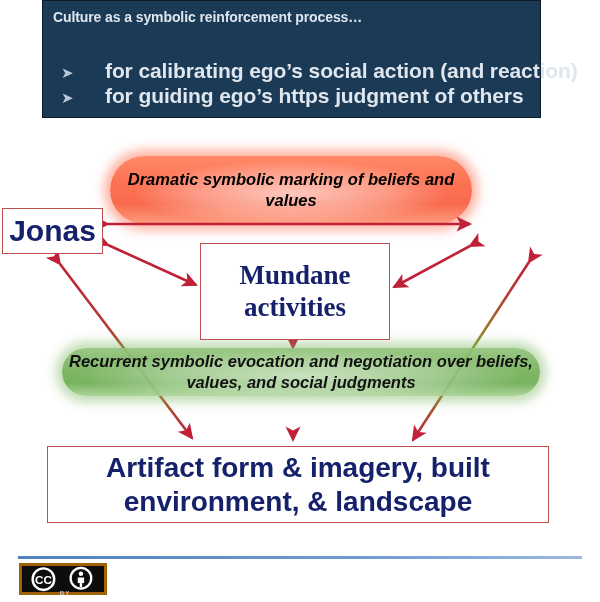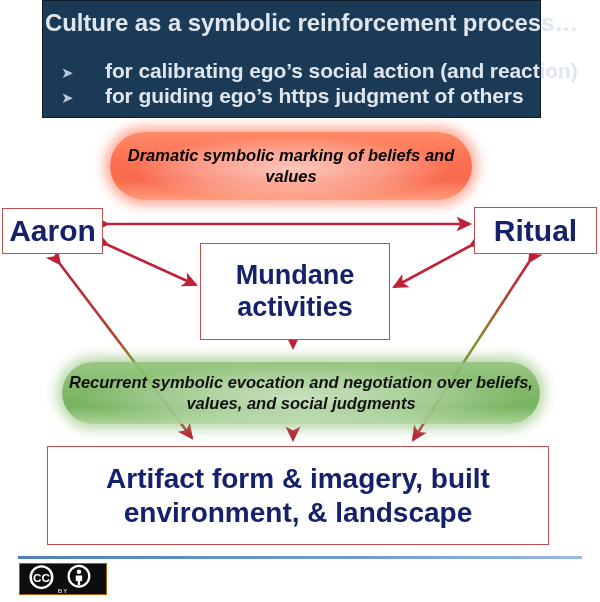--- a/index.html
+++ b/index.html
@@ -25,23 +25,23 @@
     top: 0px;
     width: 499px;
     height: 118px;
     background: #1b3a56;
     border: 1px solid #0d1b28;
     box-sizing: border-box;
     color: #dde5ee;
   }
   .header-title {
     position: absolute;
-    left: 2px;
+    left: 10px;
     top: 8px;
-    font-size: 24px;
+    font-size: 14px;
     font-weight: bold;
     letter-spacing: -0.1px;
     color: #dfe6ee;
     white-space: nowrap;
   }
   .bullet-list {
     position: absolute;
     left: 14px;
     top: 58px;
     width: 470px;
@@ -91,56 +91,57 @@
   #node-ritual {
     left: 474px; top: 207px;
     width: 123px; height: 47px;
     font-size: 30px;
   }
   #node-mundane {
     left: 200px; top: 243px;
     width: 190px; height: 97px;
     font-size: 27px;
     line-height: 1.18;
+    font-family: Liberation Serif, serif;
   }
   #node-artifact {
     left: 47px; top: 446px;
-    width: 502px; height: 99px;
+    width: 502px; height: 77px;
     font-size: 28px;
     line-height: 1.2;
     padding: 0 16px;
   }
 
   
   .callout {
     position: absolute;
     display: flex;
     align-items: center;
     justify-content: center;
     text-align: center;
     font-style: italic;
     font-weight: bold;
     color: #000000;
     box-sizing: border-box;
     z-index: 4;
   }
   #callout-red {
-    left: 110px; top: 132px;
+    left: 110px; top: 156px;
     width: 362px; height: 68px;
     font-size: 16.5px;
     line-height: 1.28;
     border-radius: 34px;
     background:
       radial-gradient(ellipse at 50% 55%, rgba(255,255,255,0.62) 0%, rgba(255,255,255,0.30) 38%, rgba(255,255,255,0.0) 62%),
       linear-gradient(180deg, #ff8a68 0%, #fd7153 40%, #f96a4d 70%, #ff9c7d 100%);
     box-shadow: 0 0 11px 6px rgba(253,113,83,0.55);
   }
   #callout-green {
-    left: 62px; top: 362px;
-    width: 478px; height: 62px;
+    left: 62px; top: 348px;
+    width: 478px; height: 48px;
     font-size: 16.5px;
     line-height: 1.3;
     border-radius: 31px;
     background:
       radial-gradient(ellipse at 50% 58%, rgba(255,255,255,0.60) 0%, rgba(255,255,255,0.30) 40%, rgba(255,255,255,0.0) 66%),
       linear-gradient(180deg, #93c47d 0%, #77b35c 45%, #6dae53 72%, #a8d293 100%);
     box-shadow: 0 0 11px 6px rgba(119,179,92,0.50);
     opacity: 0.93;
   }
 
@@ -165,21 +166,21 @@
     position: absolute;
     left: 18px; top: 556px;
     width: 564px; height: 3px;
     background: linear-gradient(90deg, #4f81bd 0%, #6f9bd1 60%, #9ab9e0 100%);
   }
   .cc-badge {
     position: absolute;
     left: 19px; top: 563px;
     width: 88px; height: 32px;
     background: #0d0d0d;
-    border: 1px solid #a16207;
+    border: 3px solid #a16207;
     box-sizing: border-box;
   }
   .footer-text {
     position: absolute;
     left: 122px; top: 562px;
     width: 470px;
     font-size: 12.5px;
     font-style: italic;
     color: #1a1a1a;
     line-height: 1.45;
@@ -266,23 +267,22 @@
 
     <g>
       <line x1="108" y1="245" x2="196" y2="285" stroke="#c02038" stroke-width="2.6" marker-start="url(#headB)" marker-end="url(#headB)"></line>
     </g>
 
     <g>
       <line x1="470" y1="246" x2="394" y2="287" stroke="#c02038" stroke-width="2.6" marker-start="url(#headB)" marker-end="url(#headB)"></line>
     </g>
   </svg>
 
-  <div class="node-box" id="node-myth">Aaron</div>
-
-  <div class="node-box" id="node-ritual">Ritual</div>
+  <div class="node-box" id="node-myth">Jonas</div>
+
 
   <div class="node-box" id="node-mundane">Mundane activities</div>
 
   <div class="node-box" id="node-artifact">Artifact form &amp; imagery, built environment, &amp; landscape</div>
 
   <div class="footer-rule"></div>
 
   <div class="cc-badge">
     <svg viewBox="0 0 88 32" width="86" height="30">
 

